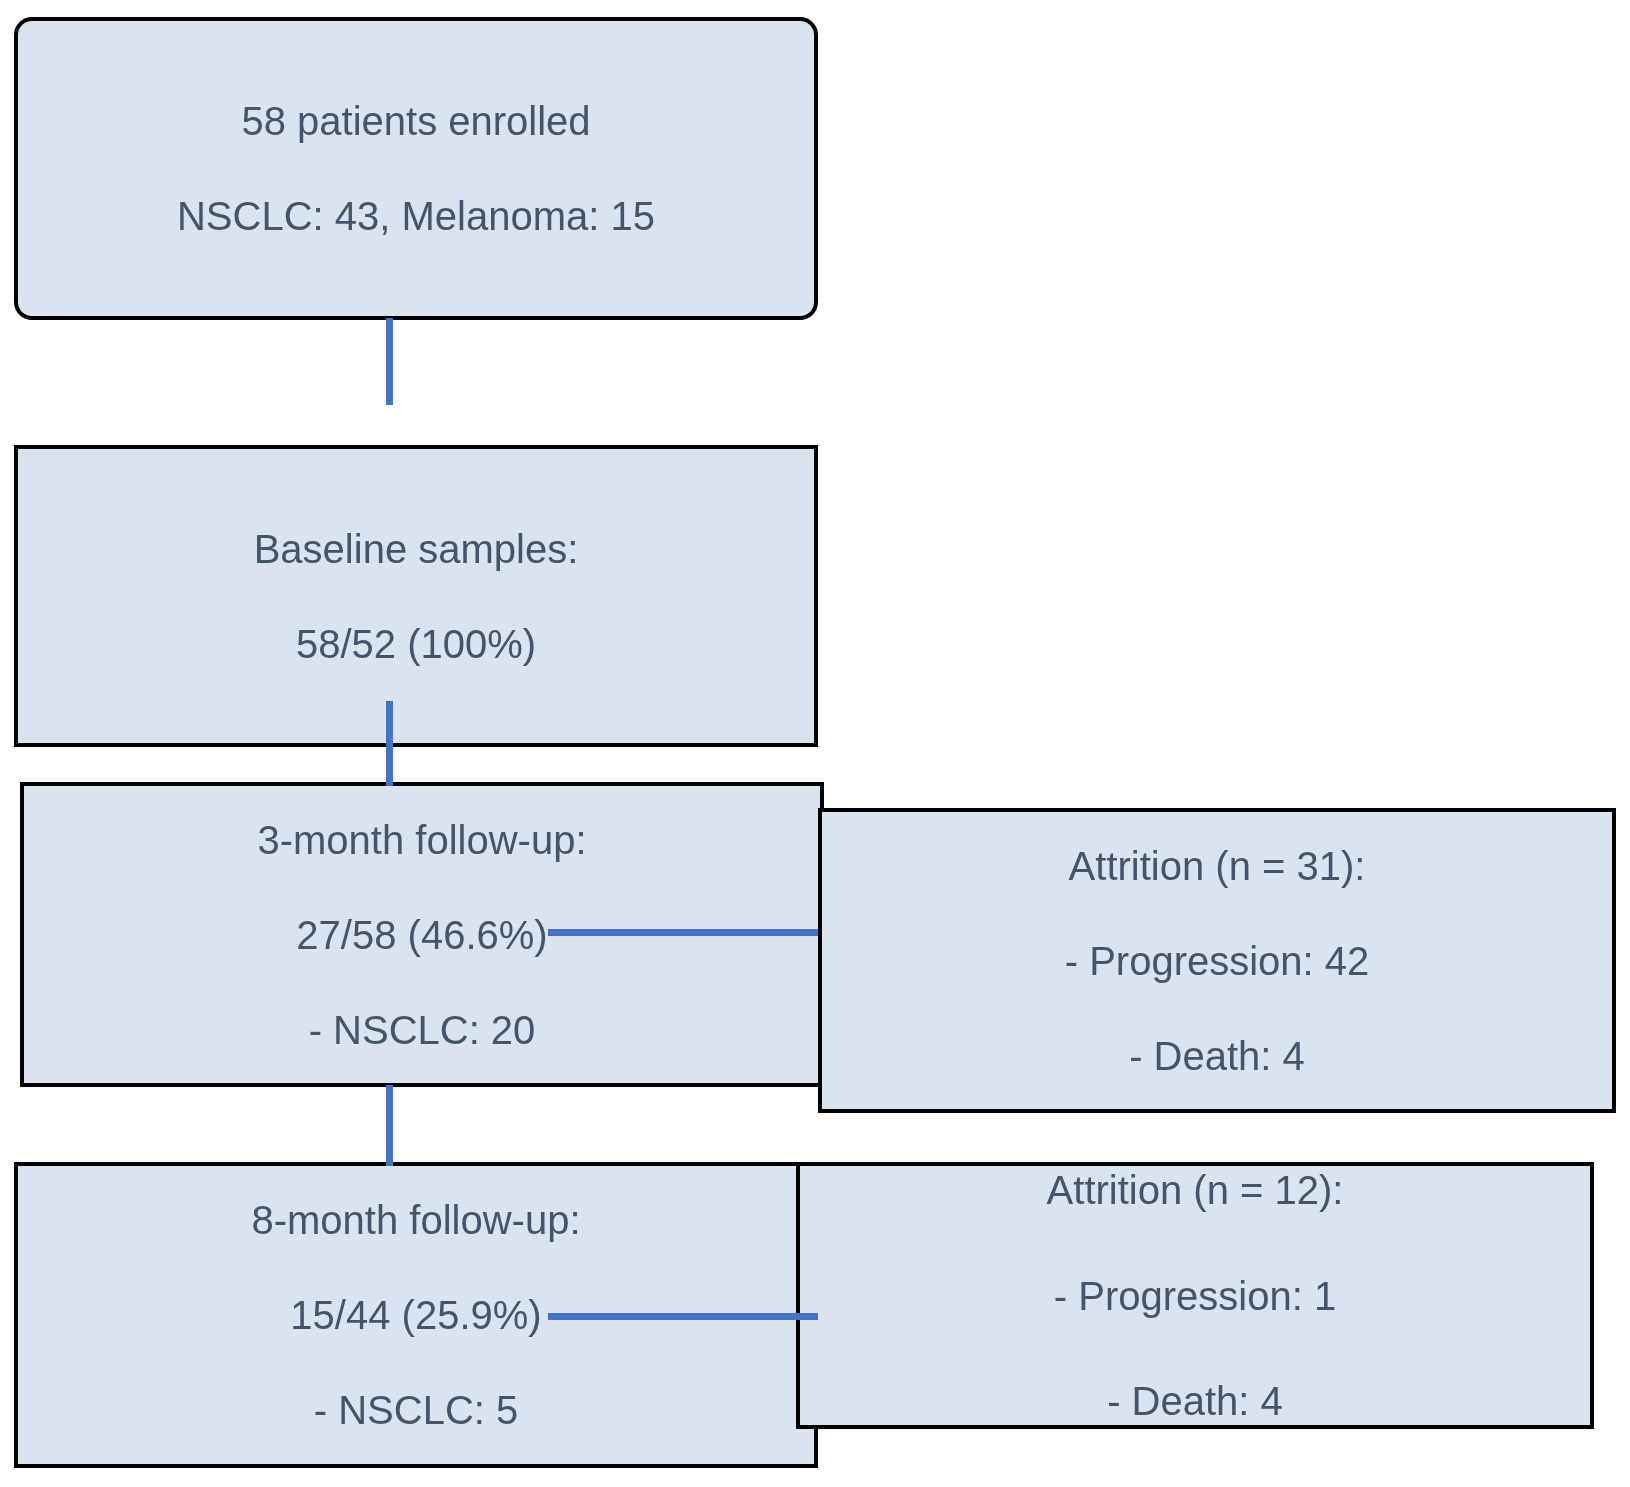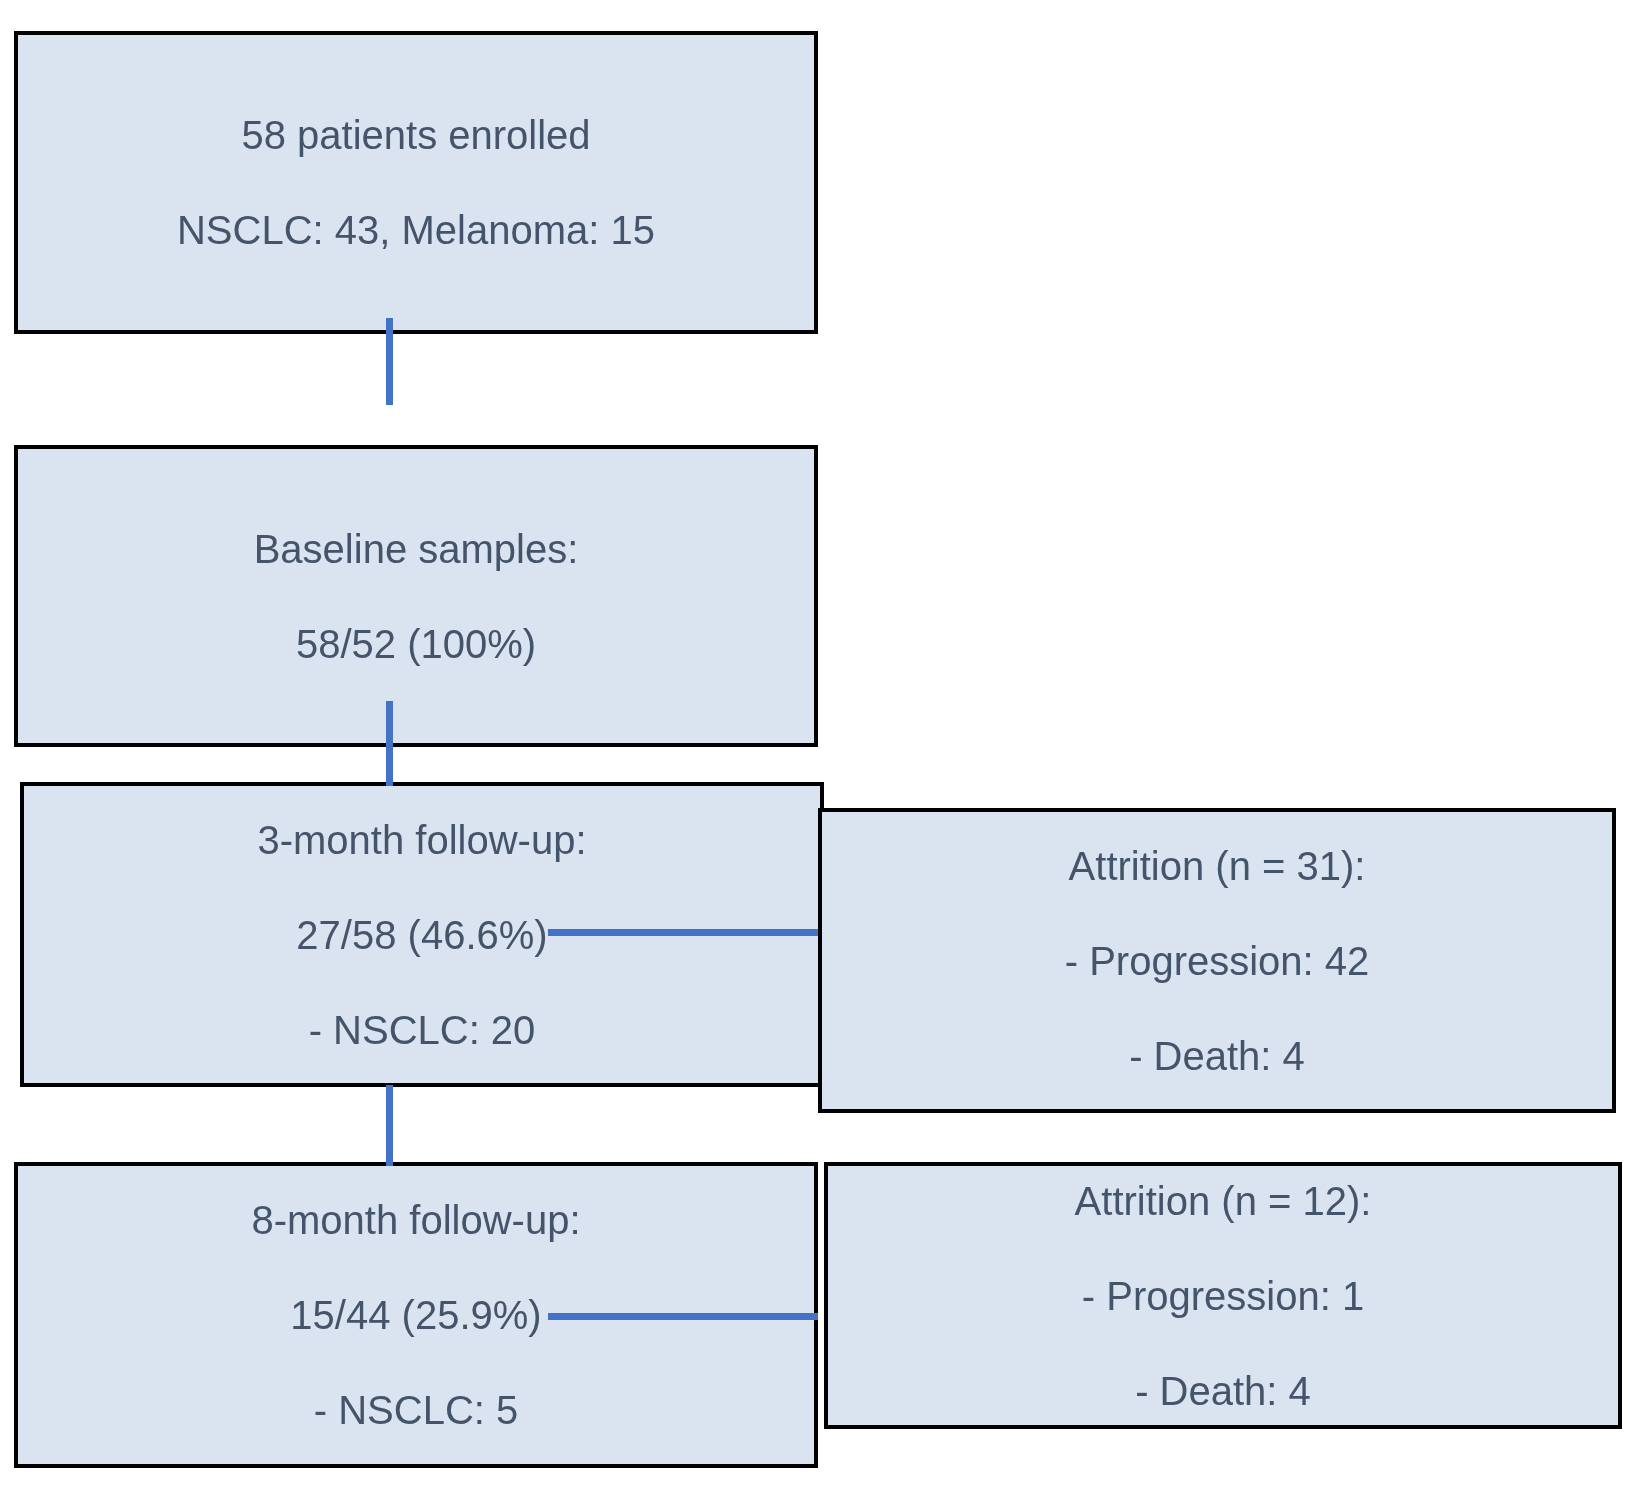--- a/index.html
+++ b/index.html
@@ -32,26 +32,26 @@
     line-height: 48px;
     white-space: nowrap;
     text-align: center;
   }
   .connector {
     position: absolute;
     background: #4472c4;
     z-index: 2;
   }
   
-  .b-enrolled     { left: 14px;  top: 31px;   width: 804px; height: 303px; }
+  .b-enrolled     { left: 14px;  top: 17px;   width: 804px; height: 303px; border-radius: 18px; }
   .b-baseline     { left: 14px;  top: 401px;  width: 804px; height: 302px; margin-top: 44px; }
   .b-three-month  { left: 20px;  top: 782px;  width: 804px; height: 305px; }
   .b-attrition-3m { left: 818px; top: 808px;  width: 798px; height: 305px; }
   .b-six-month    { left: 14px;  top: 1162px; width: 804px; height: 306px; }
-  .b-attrition-6m { left: 824px; top: 1162px; width: 798px; height: 267px; }
+  .b-attrition-6m { left: 796px; top: 1162px; width: 798px; height: 267px; justify-content: space-between; }
   
   .c-v1 { left: 386px; top: 318px;  width: 7px;   height: 87px; }
   .c-v2 { left: 386px; top: 701px;  width: 7px;   height: 85px; }
   .c-v3 { left: 386px; top: 1085px; width: 7px;   height: 81px; }
   .c-h1 { left: 548px; top: 929px;  width: 270px; height: 7px;  }
   .c-h2 { left: 548px; top: 1313px; width: 270px; height: 7px;  }
 </style>
 </head>
 <body>
 

